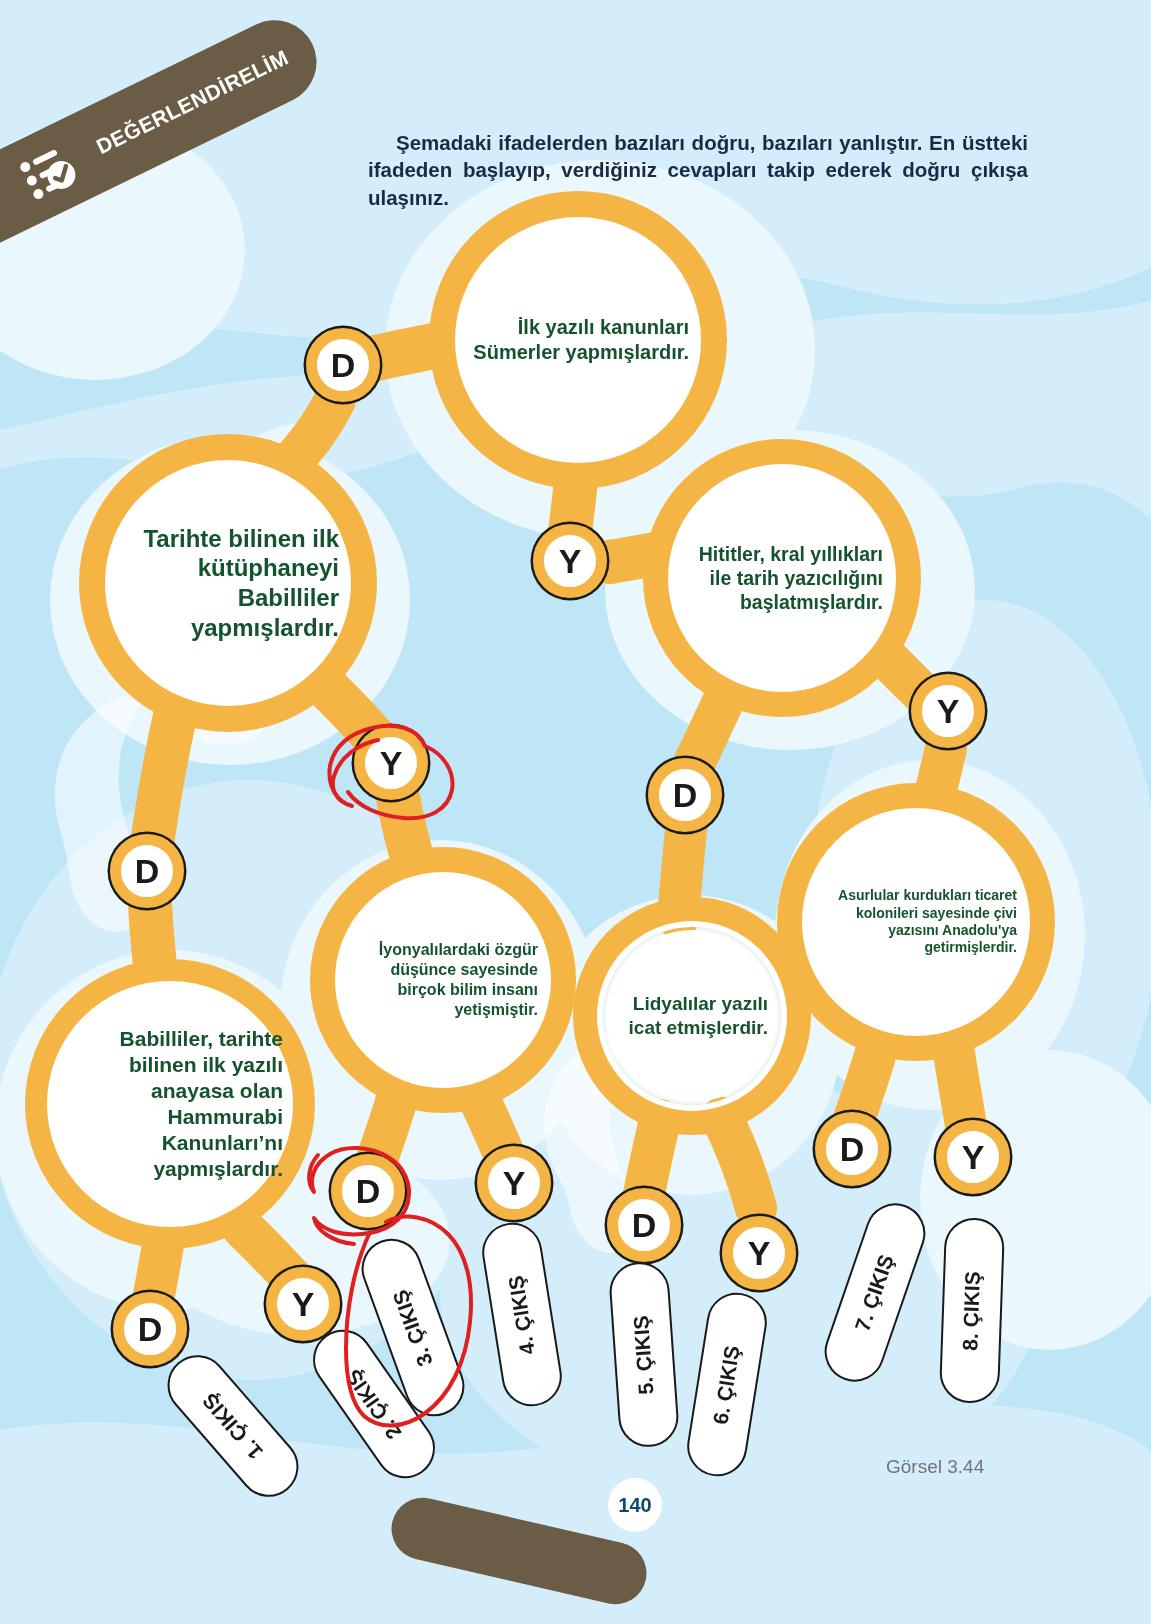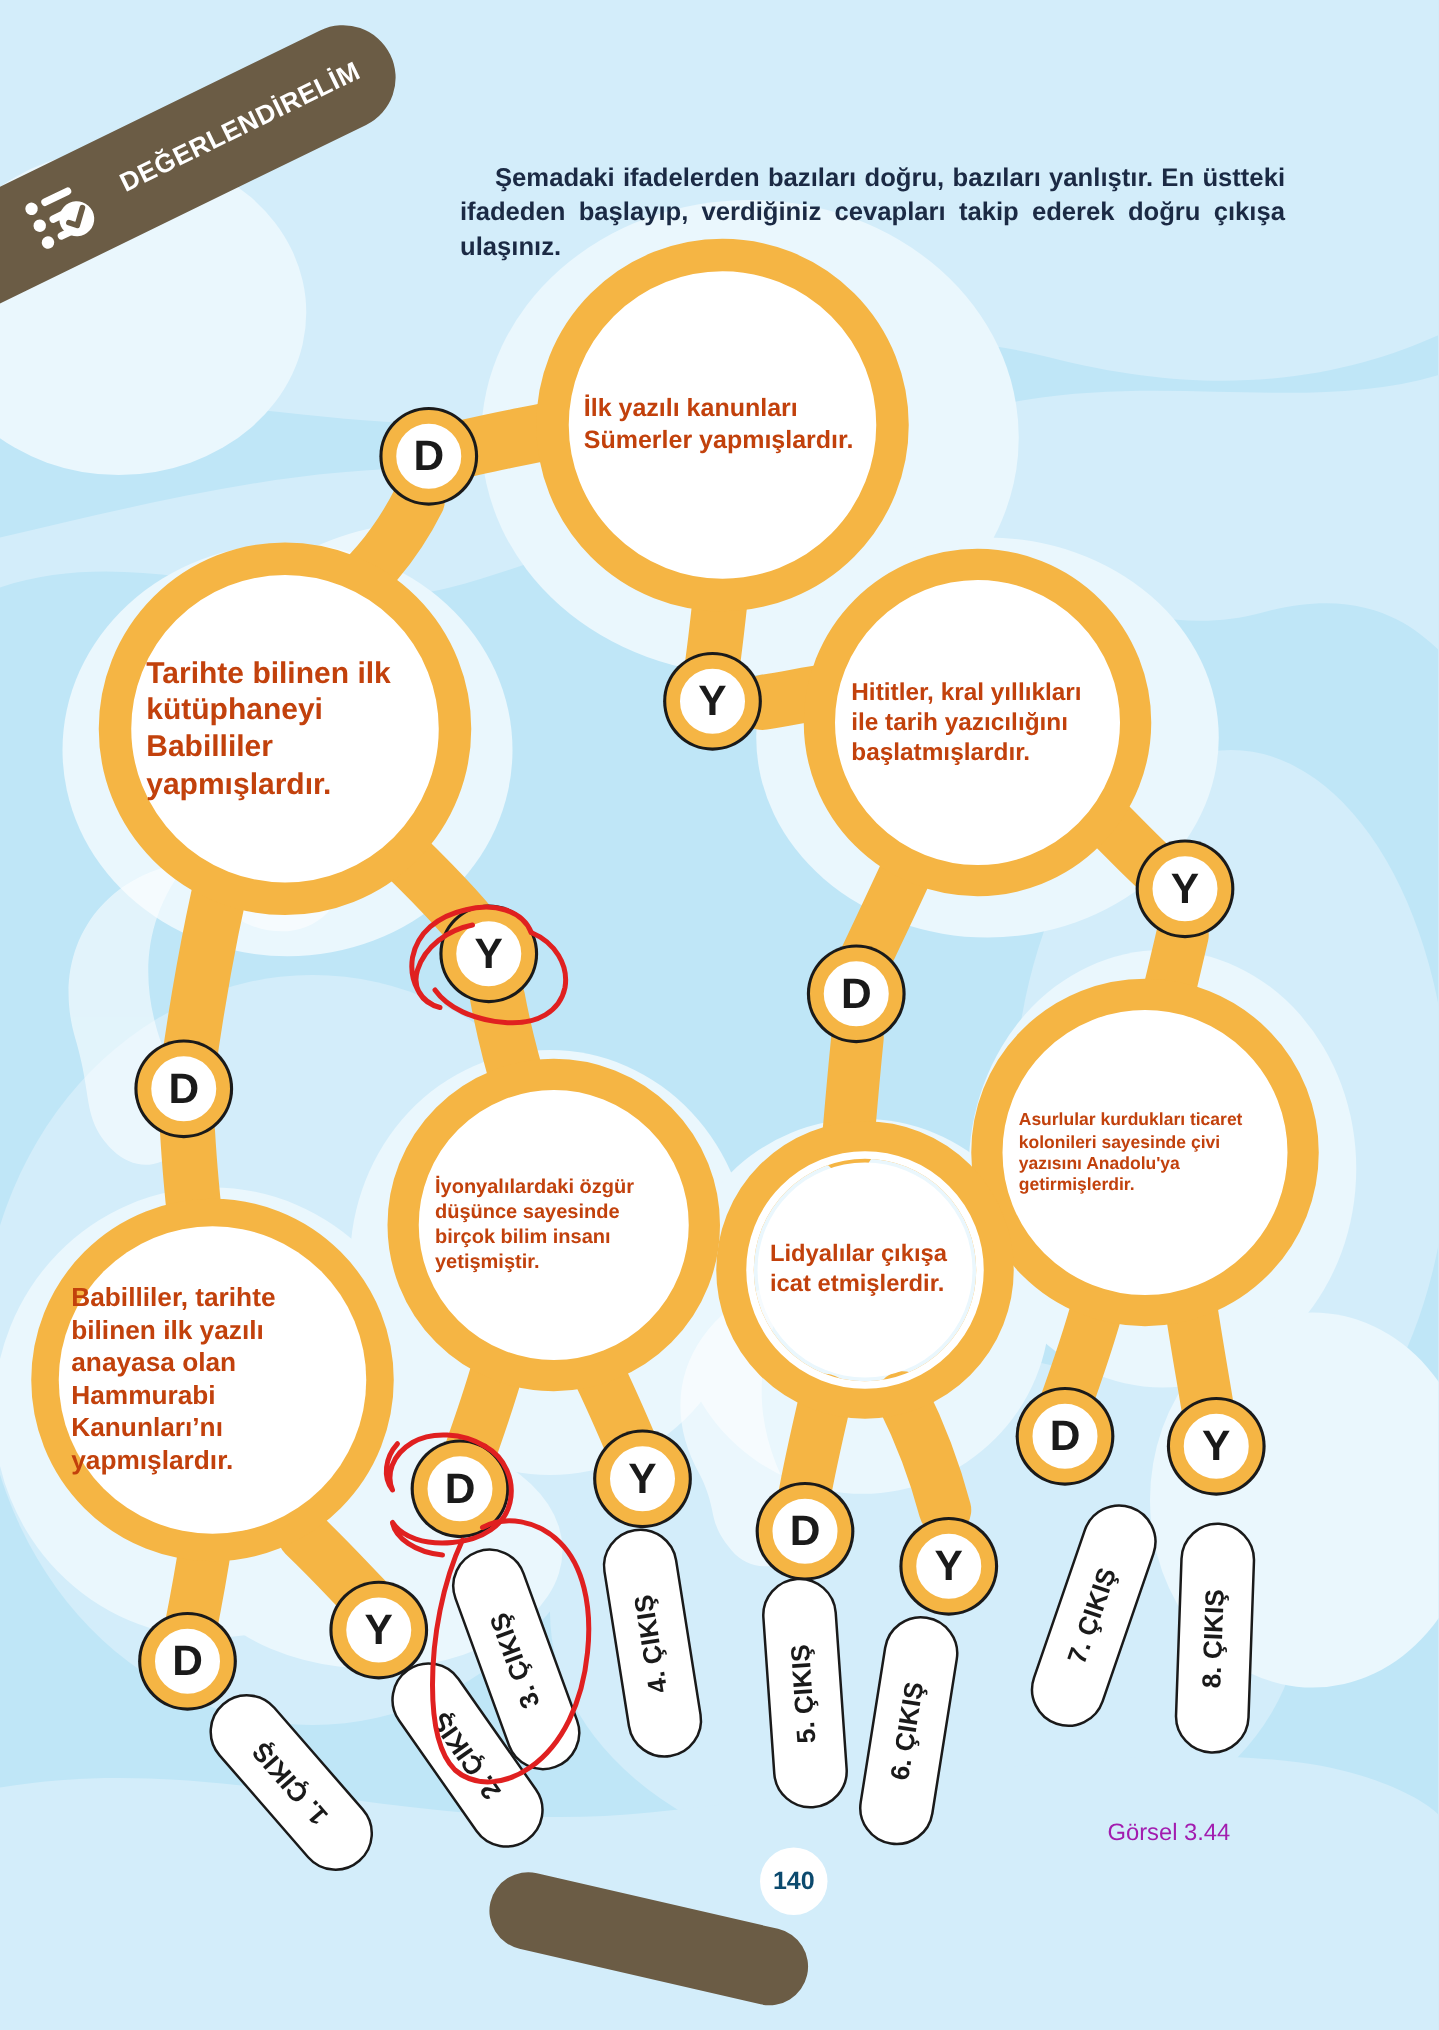--- a/index.html
+++ b/index.html
@@ -80,22 +80,22 @@
   
   .bubble {
     position: absolute;
     z-index: 4;
     border-radius: 50%;
     background: #ffffff;
     display: flex;
     align-items: center;
     justify-content: center;
     box-sizing: border-box;
-    text-align: left;
-    color: #c2410c;
+    text-align: right;
+    color: #14532d;
     font-weight: bold;
     line-height: 1.24;
     padding: 10px;
   }
 
   
   .node {
     position: absolute;
     z-index: 4;
     border-radius: 50%;
@@ -172,21 +172,21 @@
     border-radius: 10px;
     transform: rotate(13deg);
     transform-origin: 50% 50%;
   }
   .caption {
     position: absolute;
     z-index: 5;
     left: 886px;
     top: 1456px;
     font-size: 19px;
-    color: #a21caf;
+    color: #737373;
   }
 </style>
 </head>
 <body>
 
 <div id="page">
 
   <svg id="bg-svg" viewBox="0 0 1151 1624">
     <rect x="0" y="0" width="1151" height="1624" fill="#bfe6f7"></rect>
     <g fill="#d3edfa">
@@ -338,21 +338,21 @@
 
   <div class="bubble" style="left:338px; top:875px; width:210px; height:210px; font-size:16px;">
     <span>İyonyalılardaki özgür düşünce sayesinde birçok bilim insanı yetişmiştir.</span>
   </div>
 
   <div class="bubble" style="left:47px; top:981px; width:246px; height:246px; font-size:21px;">
     <span>Babilliler, tarihte bilinen ilk yazılı anayasa olan Hammurabi Kanunları’nı yapmışlardır.</span>
   </div>
 
   <div class="bubble" style="left:606px; top:930px; width:172px; height:172px; font-size:19px;">
-    <span>Lidyalılar çıkışa icat etmişlerdir.</span>
+    <span>Lidyalılar yazılı icat etmişlerdir.</span>
   </div>
 
   <div class="node" style="left:306px; top:328px; width:74px; height:74px;">
     <span>D</span>
   </div>
 
   <div class="node" style="left:533px; top:524px; width:74px; height:74px;">
     <span>Y</span>
   </div>
 

